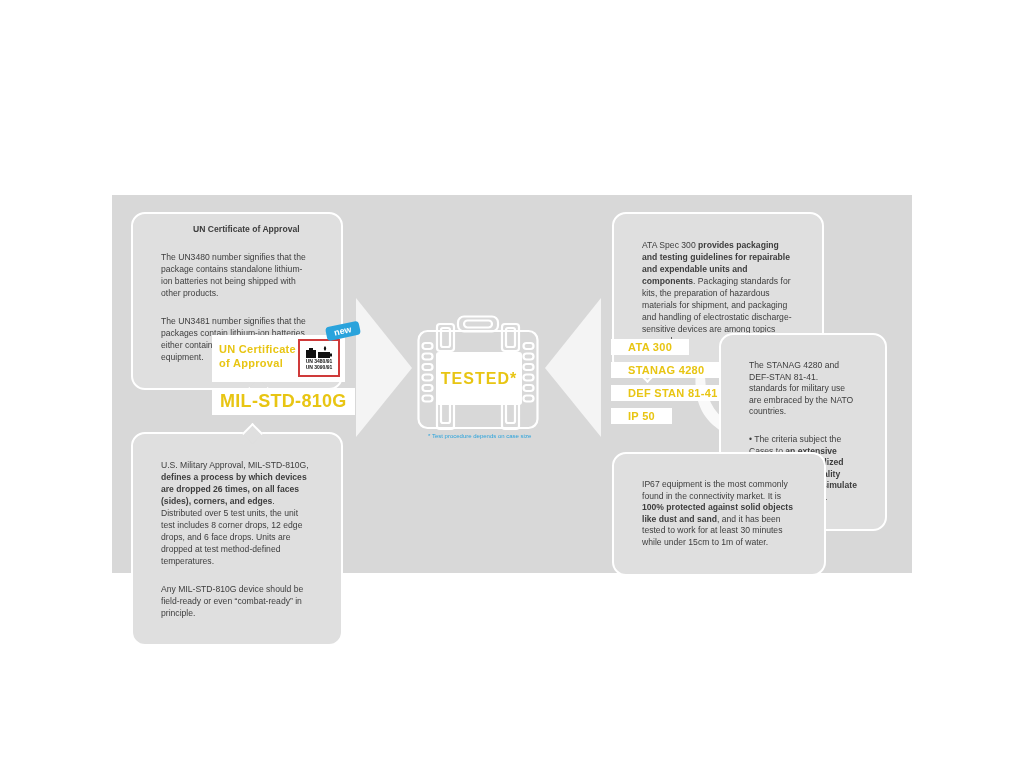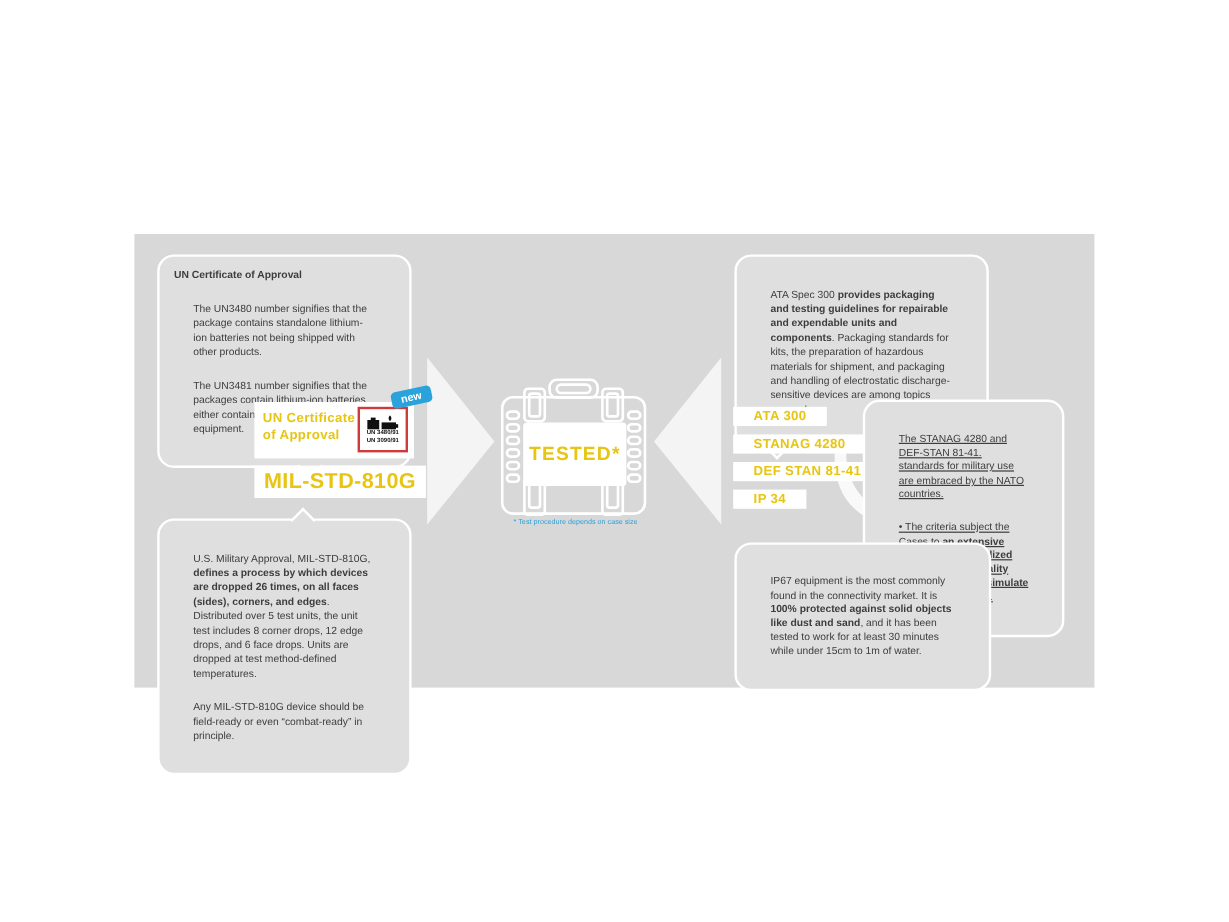--- a/index.html
+++ b/index.html
@@ -69,23 +69,23 @@
   }
   .footnote{
     position:absolute;left:428px;top:433px;color:var(--blue);
     font-size:6px;white-space:nowrap;
   }
 
   
   .bubble-un{left:131px;top:212px;width:212px;min-height:100px;}
   .bubble-mil{left:131px;top:432px;width:212px;min-height:120px;}
   .bubble-ata{left:612px;top:212px;width:212px;min-height:100px;}
-  .bubble-stanag{left:719px;top:333px;width:168px;min-height:92px;line-height:11.6px;text-decoration:underline;}
+  .bubble-stanag{left:719px;top:333px;width:168px;min-height:92px;line-height:11.6px;}
   .bubble-ip{left:612px;top:452px;width:214px;min-height:70px;line-height:11.6px;}
-  .bubble .title{font-weight:bold;}
+  .bubble .title{font-weight:bold;margin-left:48px;}
 </style>
 </head>
 <body>
 
 <div class="canvas">
 
   <div class="band"></div>
 
   <svg class="deco" width="1024" height="768" viewBox="0 0 1024 768">
     <polygon points="356,298 412,368 356,437" fill="rgba(255,255,255,0.72)"></polygon>
@@ -164,21 +164,21 @@
   <div class="footnote">* Test procedure depends on case size</div>
 
   <div class="bubble bubble-ata">
     <div class="para"><span>ATA Spec 300 </span><b>provides packaging and testing guidelines for repairable and expendable units and components</b><span>. Packaging standards for kits, the preparation of hazardous materials for shipment, and packaging and handling of electrostatic discharge-sensitive devices are among topics covered.</span></div>
     <span class="tail down" style="left:26px;"></span>
   </div>
 
   <div class="taglabel lbl lbl-0">ATA 300</div>
   <div class="taglabel lbl lbl-1">STANAG 4280</div>
   <div class="taglabel lbl lbl-2">DEF STAN 81-41</div>
-  <div class="taglabel lbl lbl-3">IP 34</div>
+  <div class="taglabel lbl lbl-3">IP 50</div>
 
   <div class="bubble bubble-stanag">
     <div class="para">The STANAG 4280 and DEF-STAN 81-41. standards for military use are embraced by the NATO countries.</div>
     <div class="para"><span>• The criteria subject the Cases to </span><b>an extensive battery of standardized endurance and quality tests designed to simulate extreme situations</b><span>.</span></div>
   </div>
 
   <div class="bubble bubble-ip">
     <div class="para"><span>IP67 equipment is the most commonly found in the connectivity market. It is </span><b>100% protected against solid objects like dust and sand</b><span>, and it has been tested to work for at least 30 minutes while under 15cm to 1m of water.</span></div>
   </div>
 

